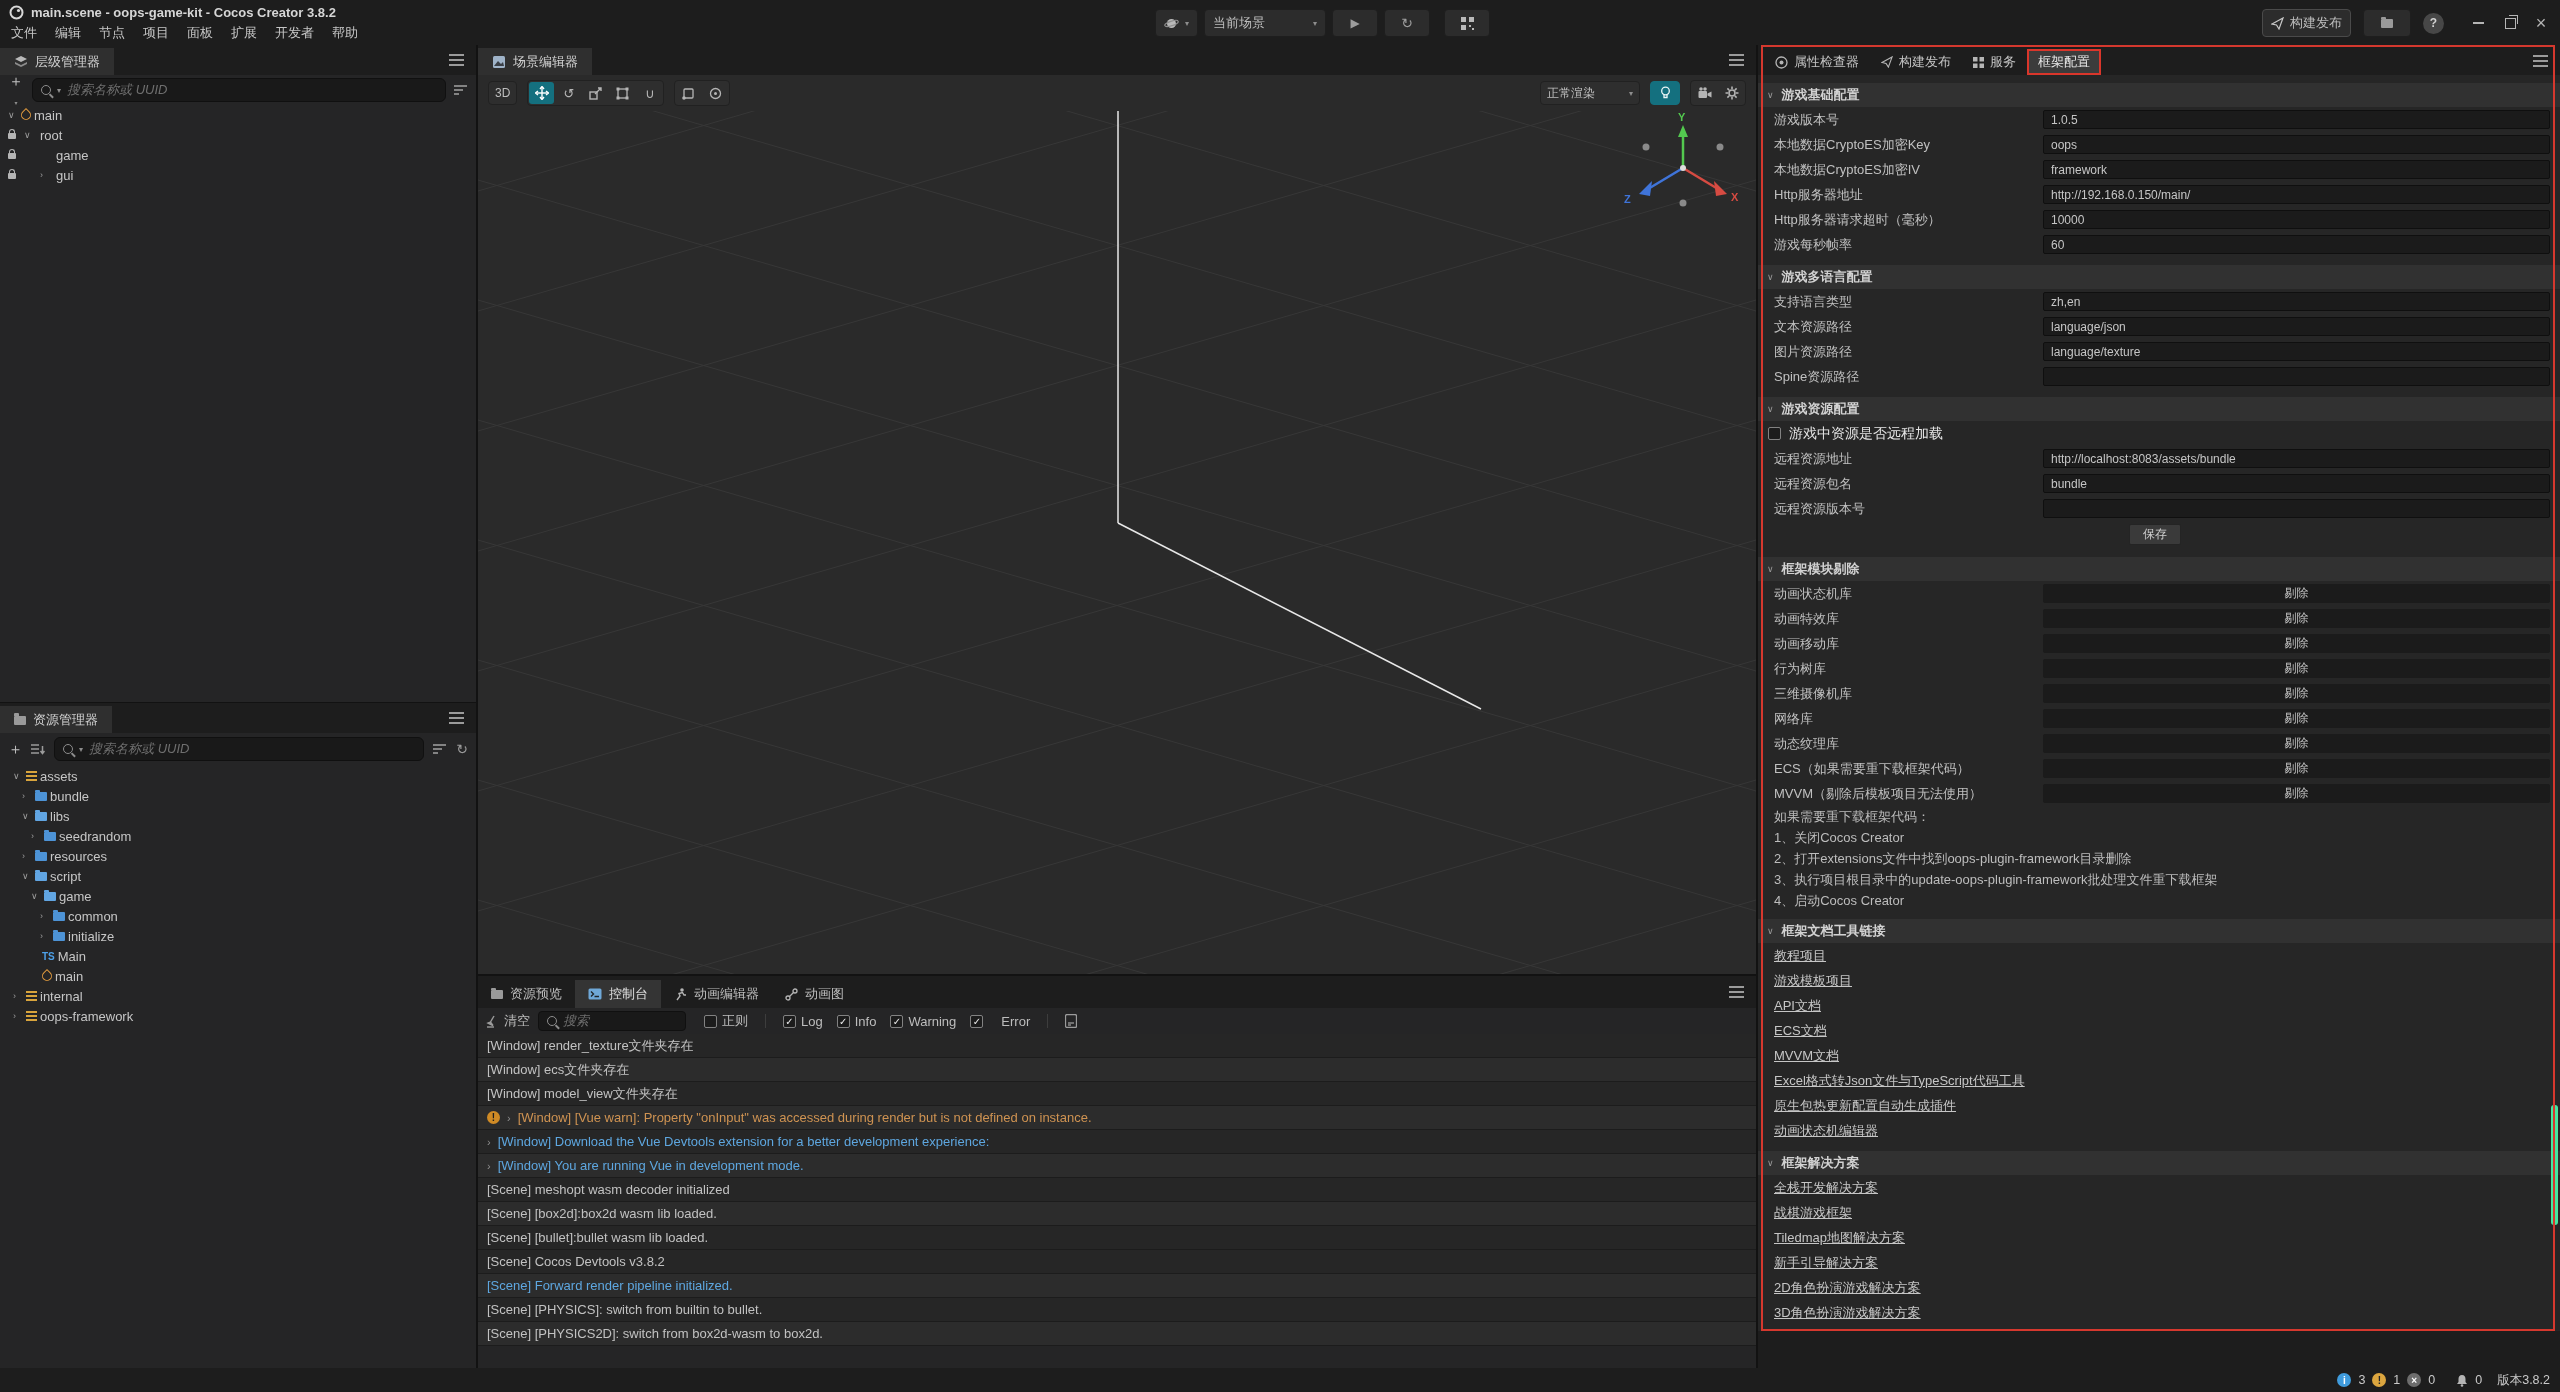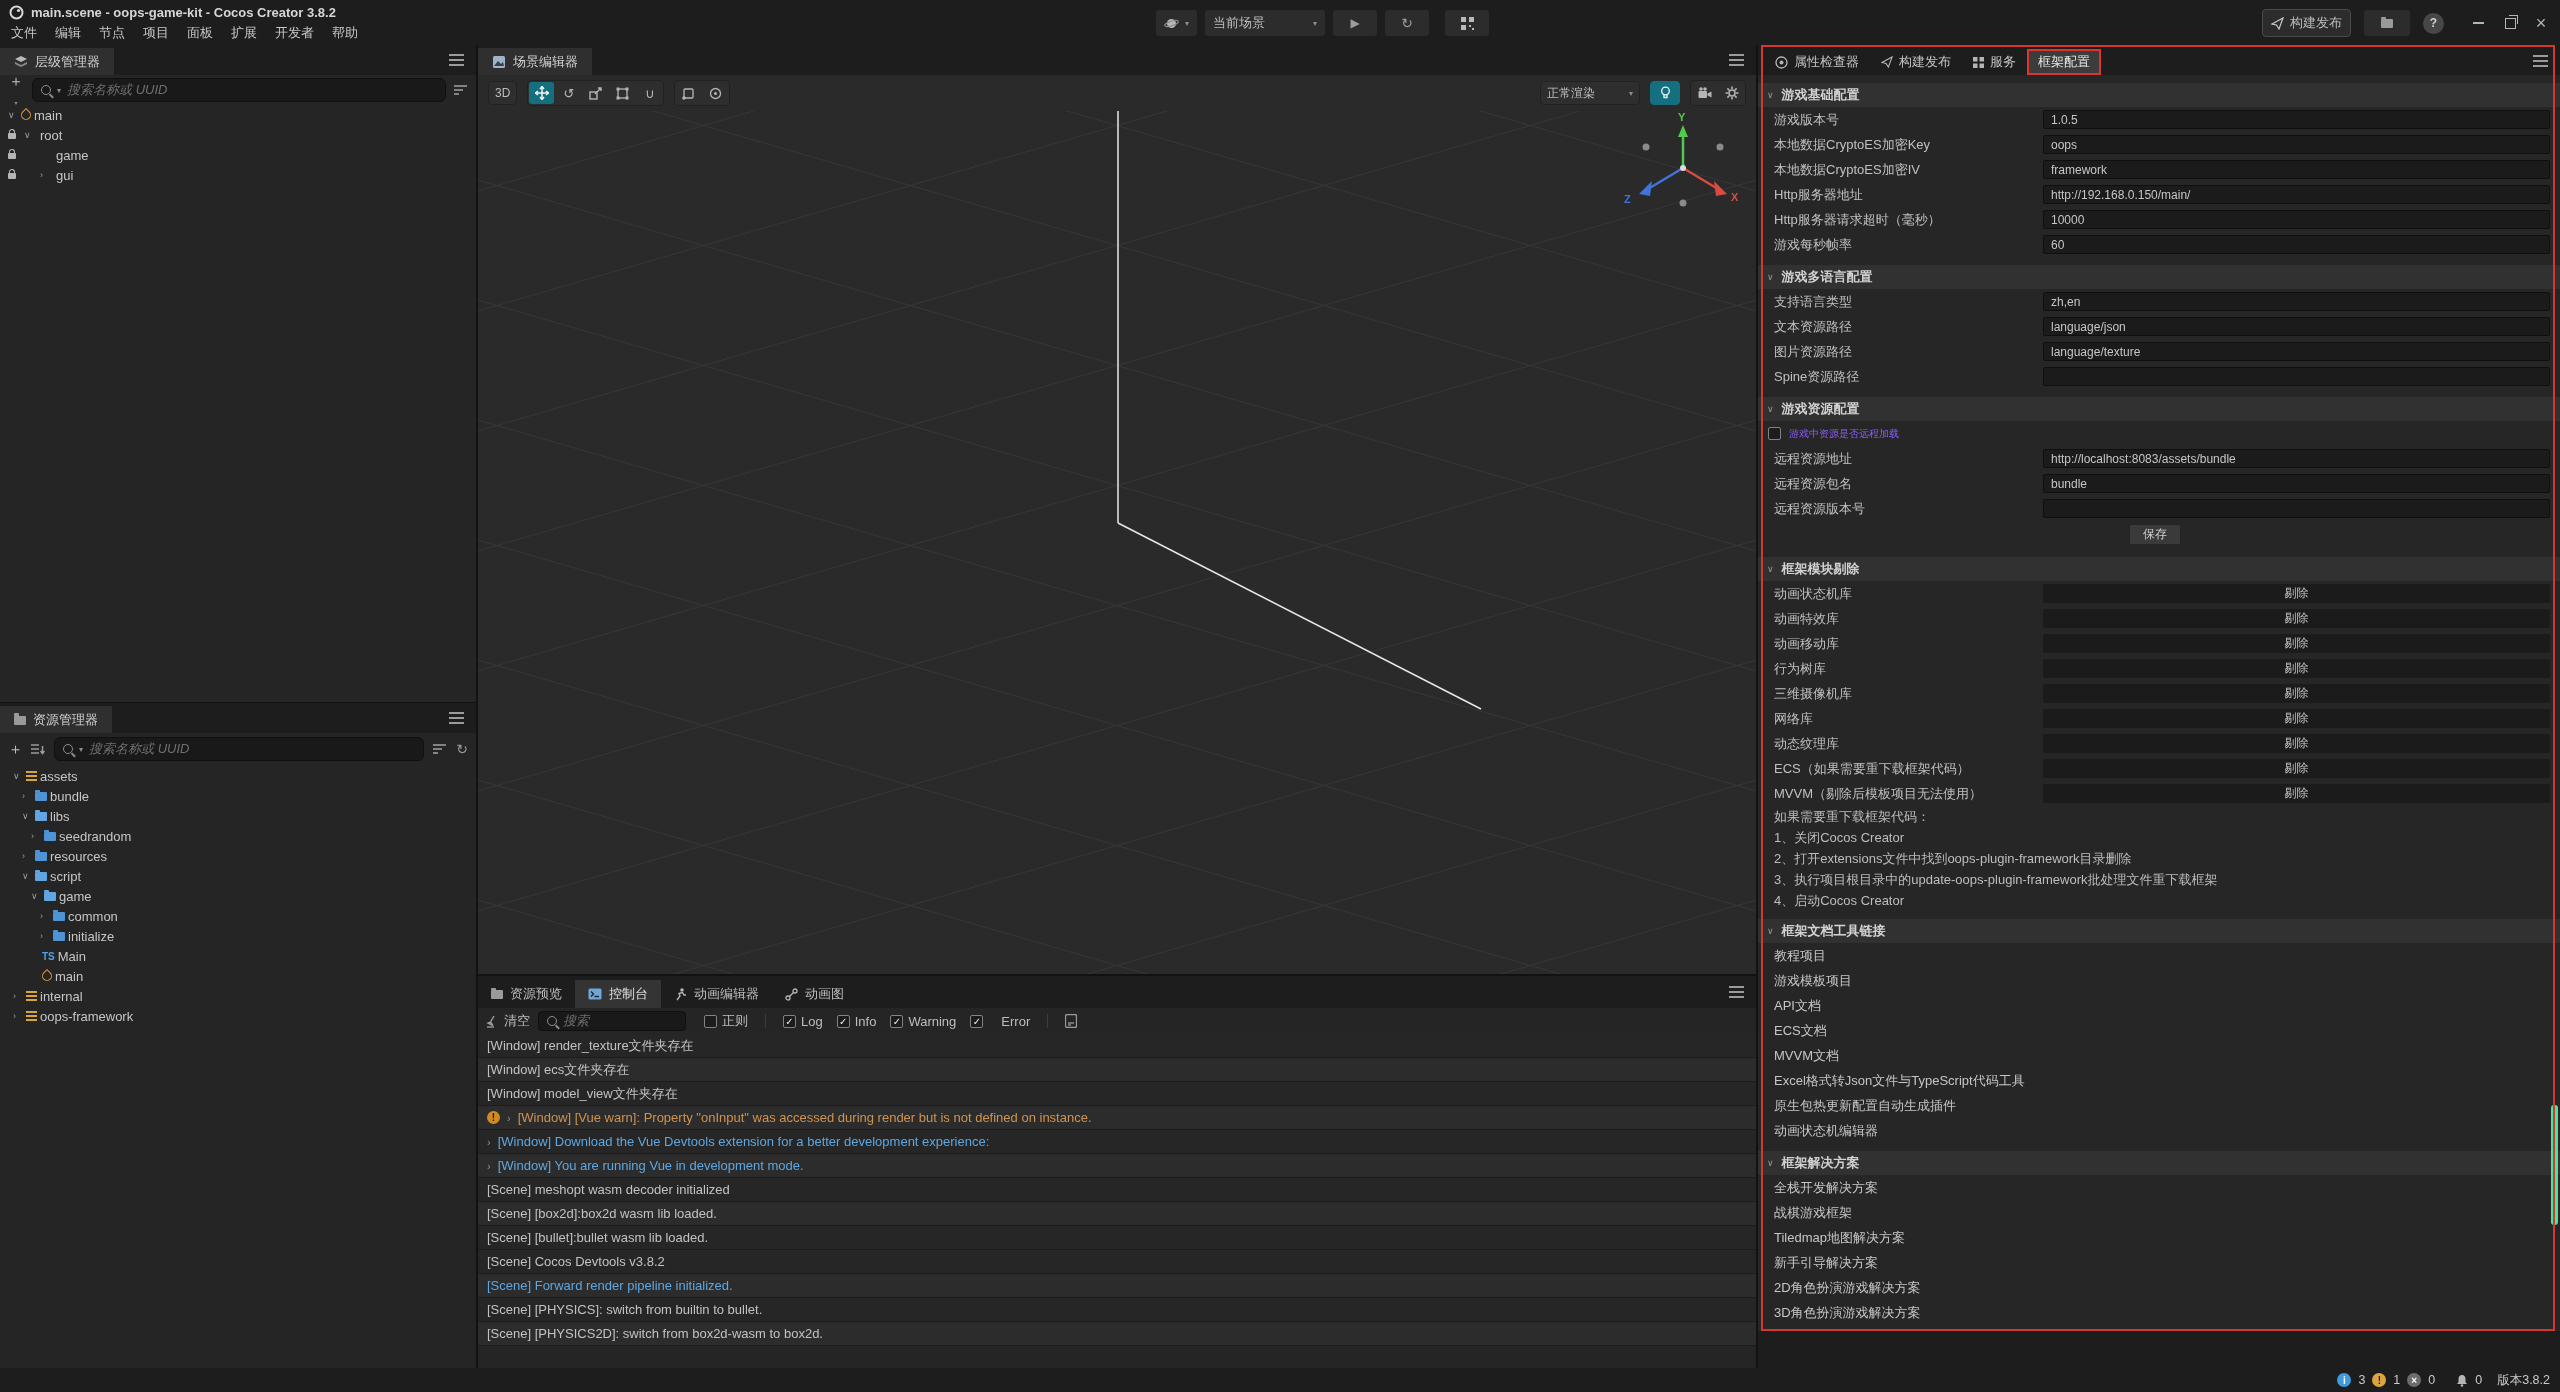--- a/index.html
+++ b/index.html
@@ -49,25 +49,25 @@
   .itab{height:26px;margin-top:4px;display:flex;align-items:center;gap:6px;padding:0 11px;font-size:13px;color:#c4c4c4}
   .itab.active{background:#3c3c3c;color:#e8e8e8;outline:2px solid #da362b;outline-offset:-2px}
   .sec-head{height:24px;margin-top:8px;background:#313131;display:flex;align-items:center;gap:8px;padding-left:9px;font-size:13px;font-weight:700;color:#d2d2d2}
   .chev{font-size:9px;color:#9a9a9a;font-weight:400}
   .irow{position:relative;height:25px}
   .irow.flexrow{display:flex;align-items:center;gap:8px}
   .irow.save-row{height:28px}
   .ilabel{position:absolute;left:16px;top:50%;transform:translateY(-50%);font-size:13px;color:#c0c0c0;white-space:nowrap}
   .ival{position:absolute;left:285px;right:10px;top:3px;height:17px;background:#1b1b1b;border:1px solid #0f0f0f;border-radius:2px;color:#c6c6c6;font-size:12px;padding:0 7px;outline:none}
   .abar{position:absolute;left:285px;right:10px;top:3px;height:19px;background:#1b1b1b;border-radius:2px;display:flex;align-items:center;justify-content:center;font-size:12px;color:#c6c6c6}
-  .cblabel{font-size:10px;color:#8b5cf6}
+  .cblabel{font-size:14px;color:#e5e5e5}
   .savebtn{position:absolute;left:371px;top:3px;height:21px;padding:0 13px;background:#3a3a3a;border:1px solid #242424;border-radius:2px;color:#cfcfcf;font-size:12px}
   .note{height:21px;display:flex;align-items:center;padding-left:16px;font-size:13px;color:#bdbdbd;white-space:nowrap}
   .lrow{height:25px;display:flex;align-items:center;padding-left:16px}
-  .lrow span{font-size:13px;color:#c6c6c6;white-space:nowrap}
+  .lrow span{font-size:13px;color:#c6c6c6;text-decoration:underline;white-space:nowrap}
   .red-outline{position:absolute;left:3px;top:0;width:794px;height:1286px;border:2px solid #d5382e;box-sizing:border-box;pointer-events:none;z-index:50}
   .scrollthumb{position:absolute;right:2px;top:1060px;width:7px;height:120px;background:#47e6a0;border-radius:3px;z-index:40}
   
   .sicon{width:14px;height:14px;border-radius:50%;font-size:10px;font-weight:700;display:flex;align-items:center;justify-content:center;color:#fff;flex:none}
   .menu-item{padding:0 9px;font-size:13px;color:#c6c6c6;height:20px;line-height:20px}
   .winglyph{color:#b5b5b5;font-size:15px;width:18px;text-align:center}
   .min-ic{width:11px;height:2px;background:#b5b5b5}
   .rest-ic{width:9px;height:9px;border:1.5px solid #b5b5b5;position:relative;background:#1d1d1d}
   .rest-ic::before{content:"";position:absolute;top:-4px;left:3px;width:8px;height:8px;border:1.5px solid #b5b5b5;border-bottom:none;border-left:none}
 </style>

